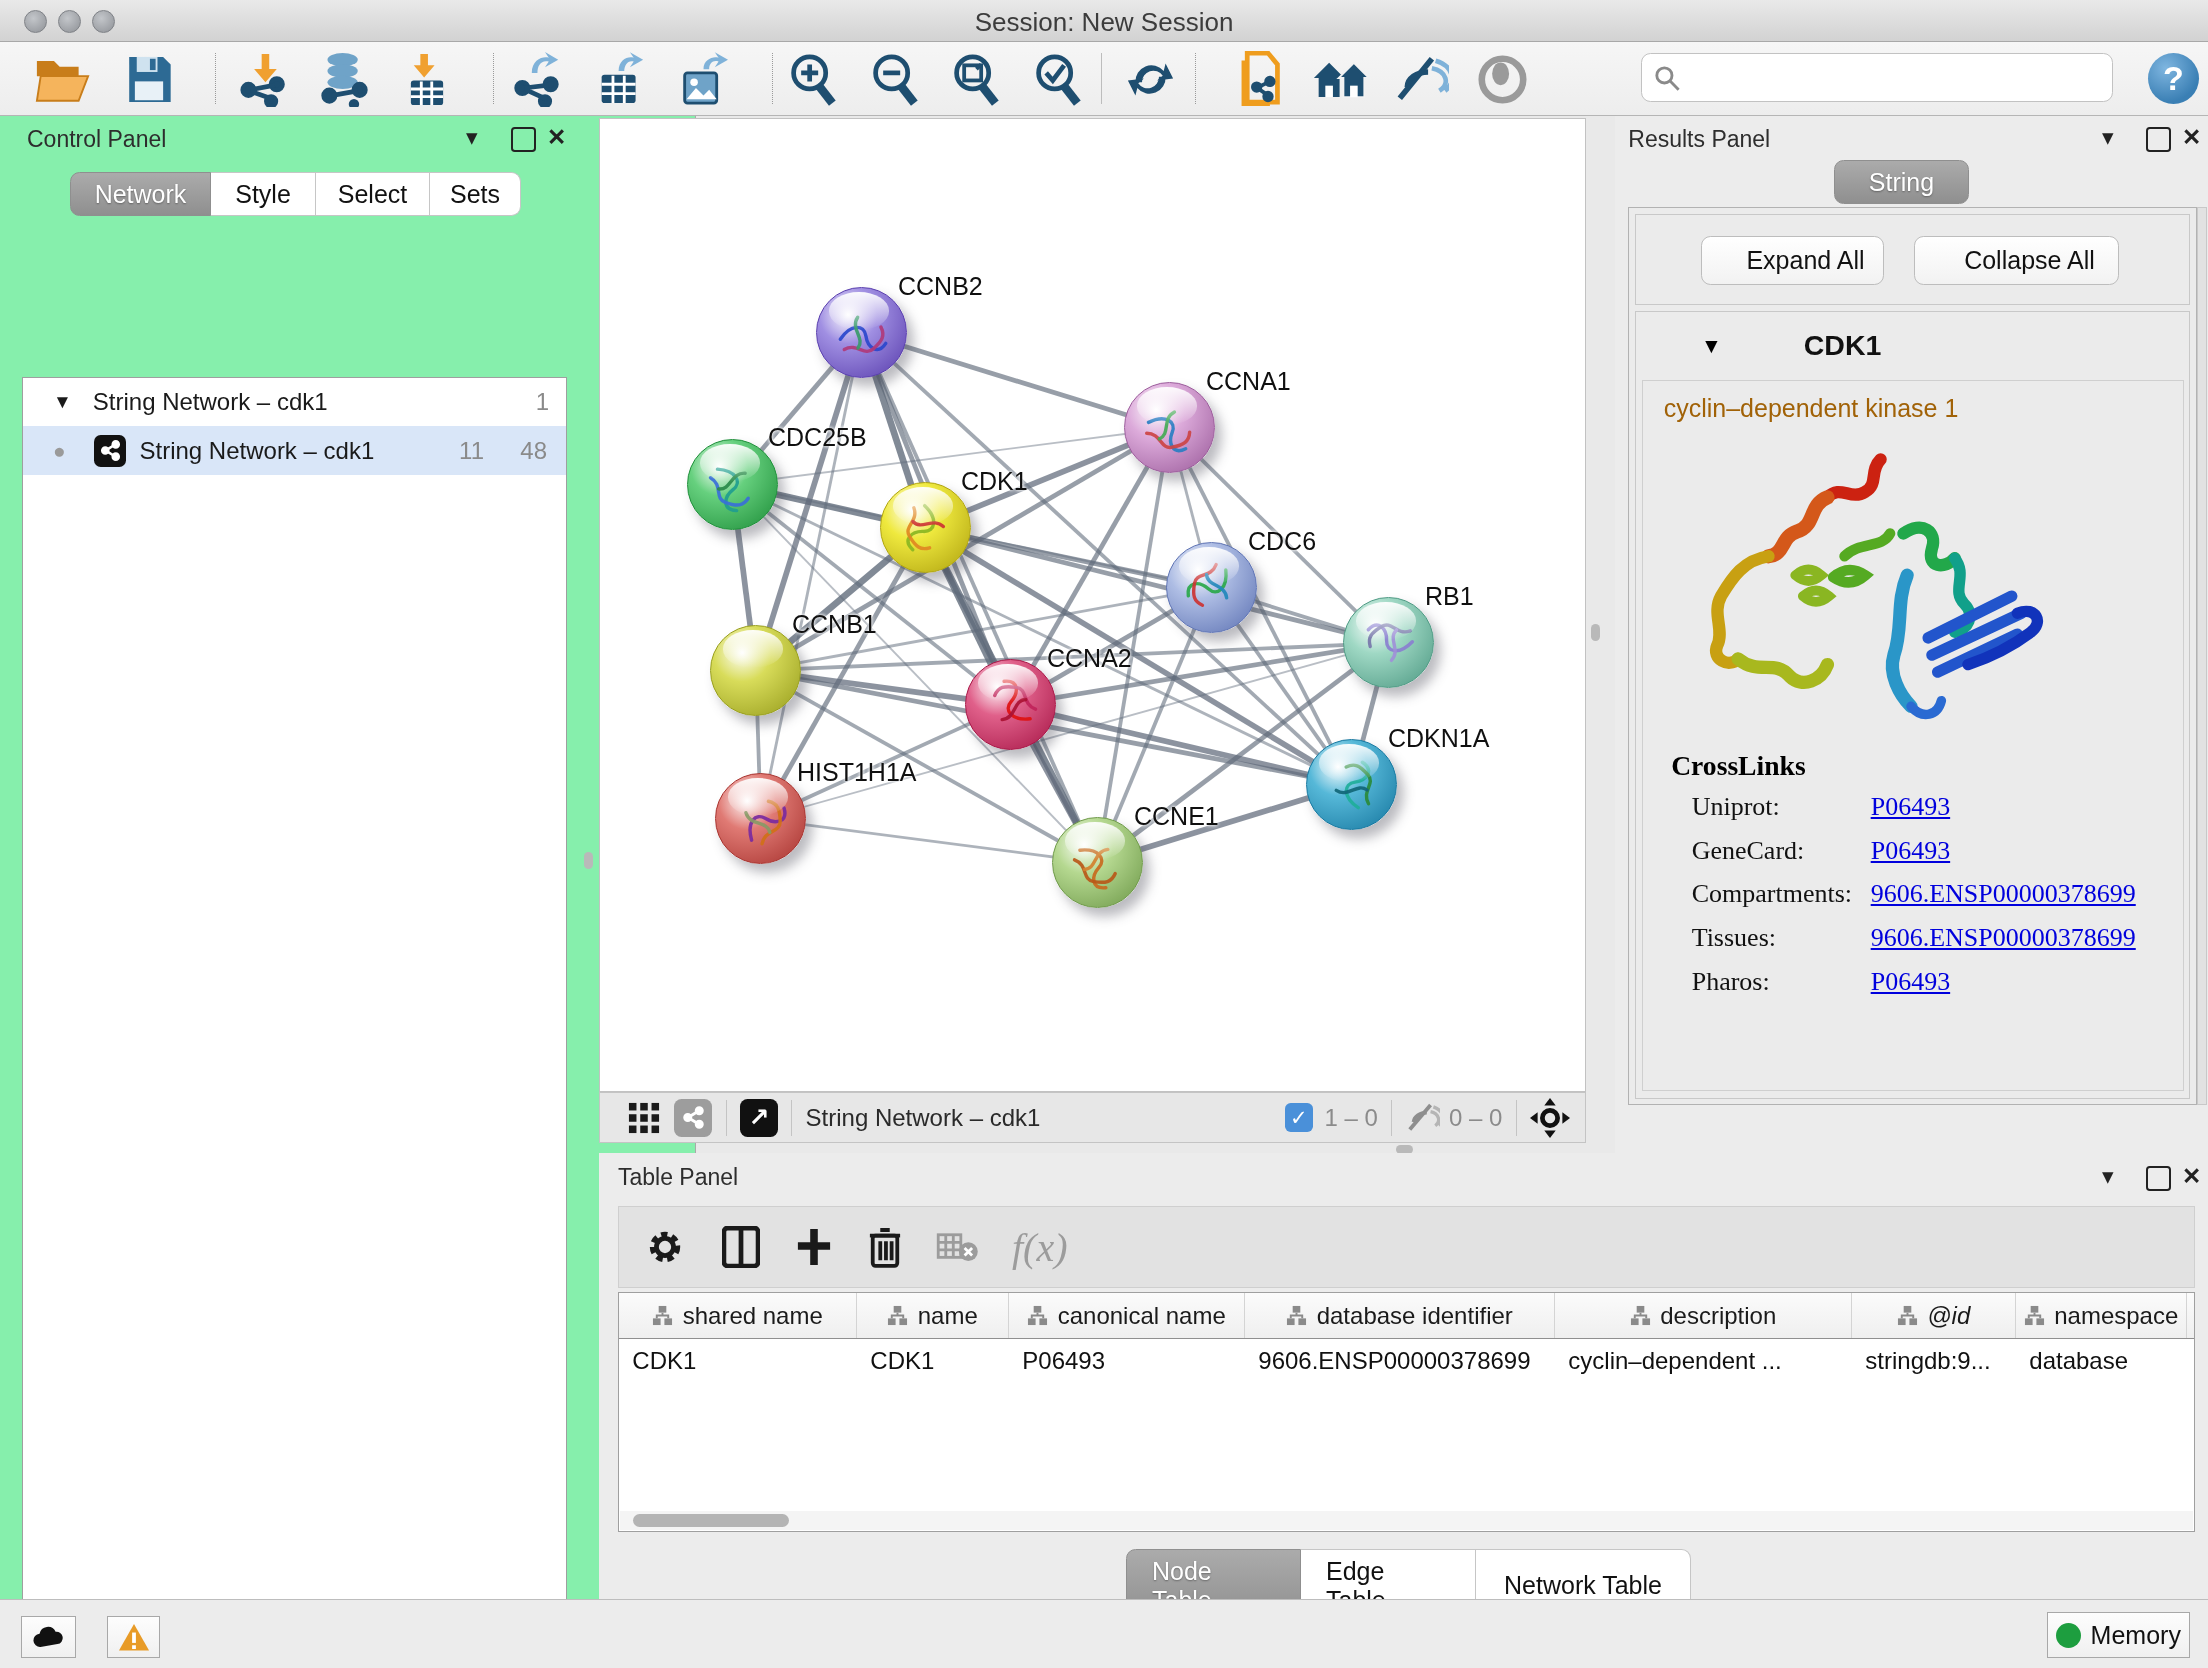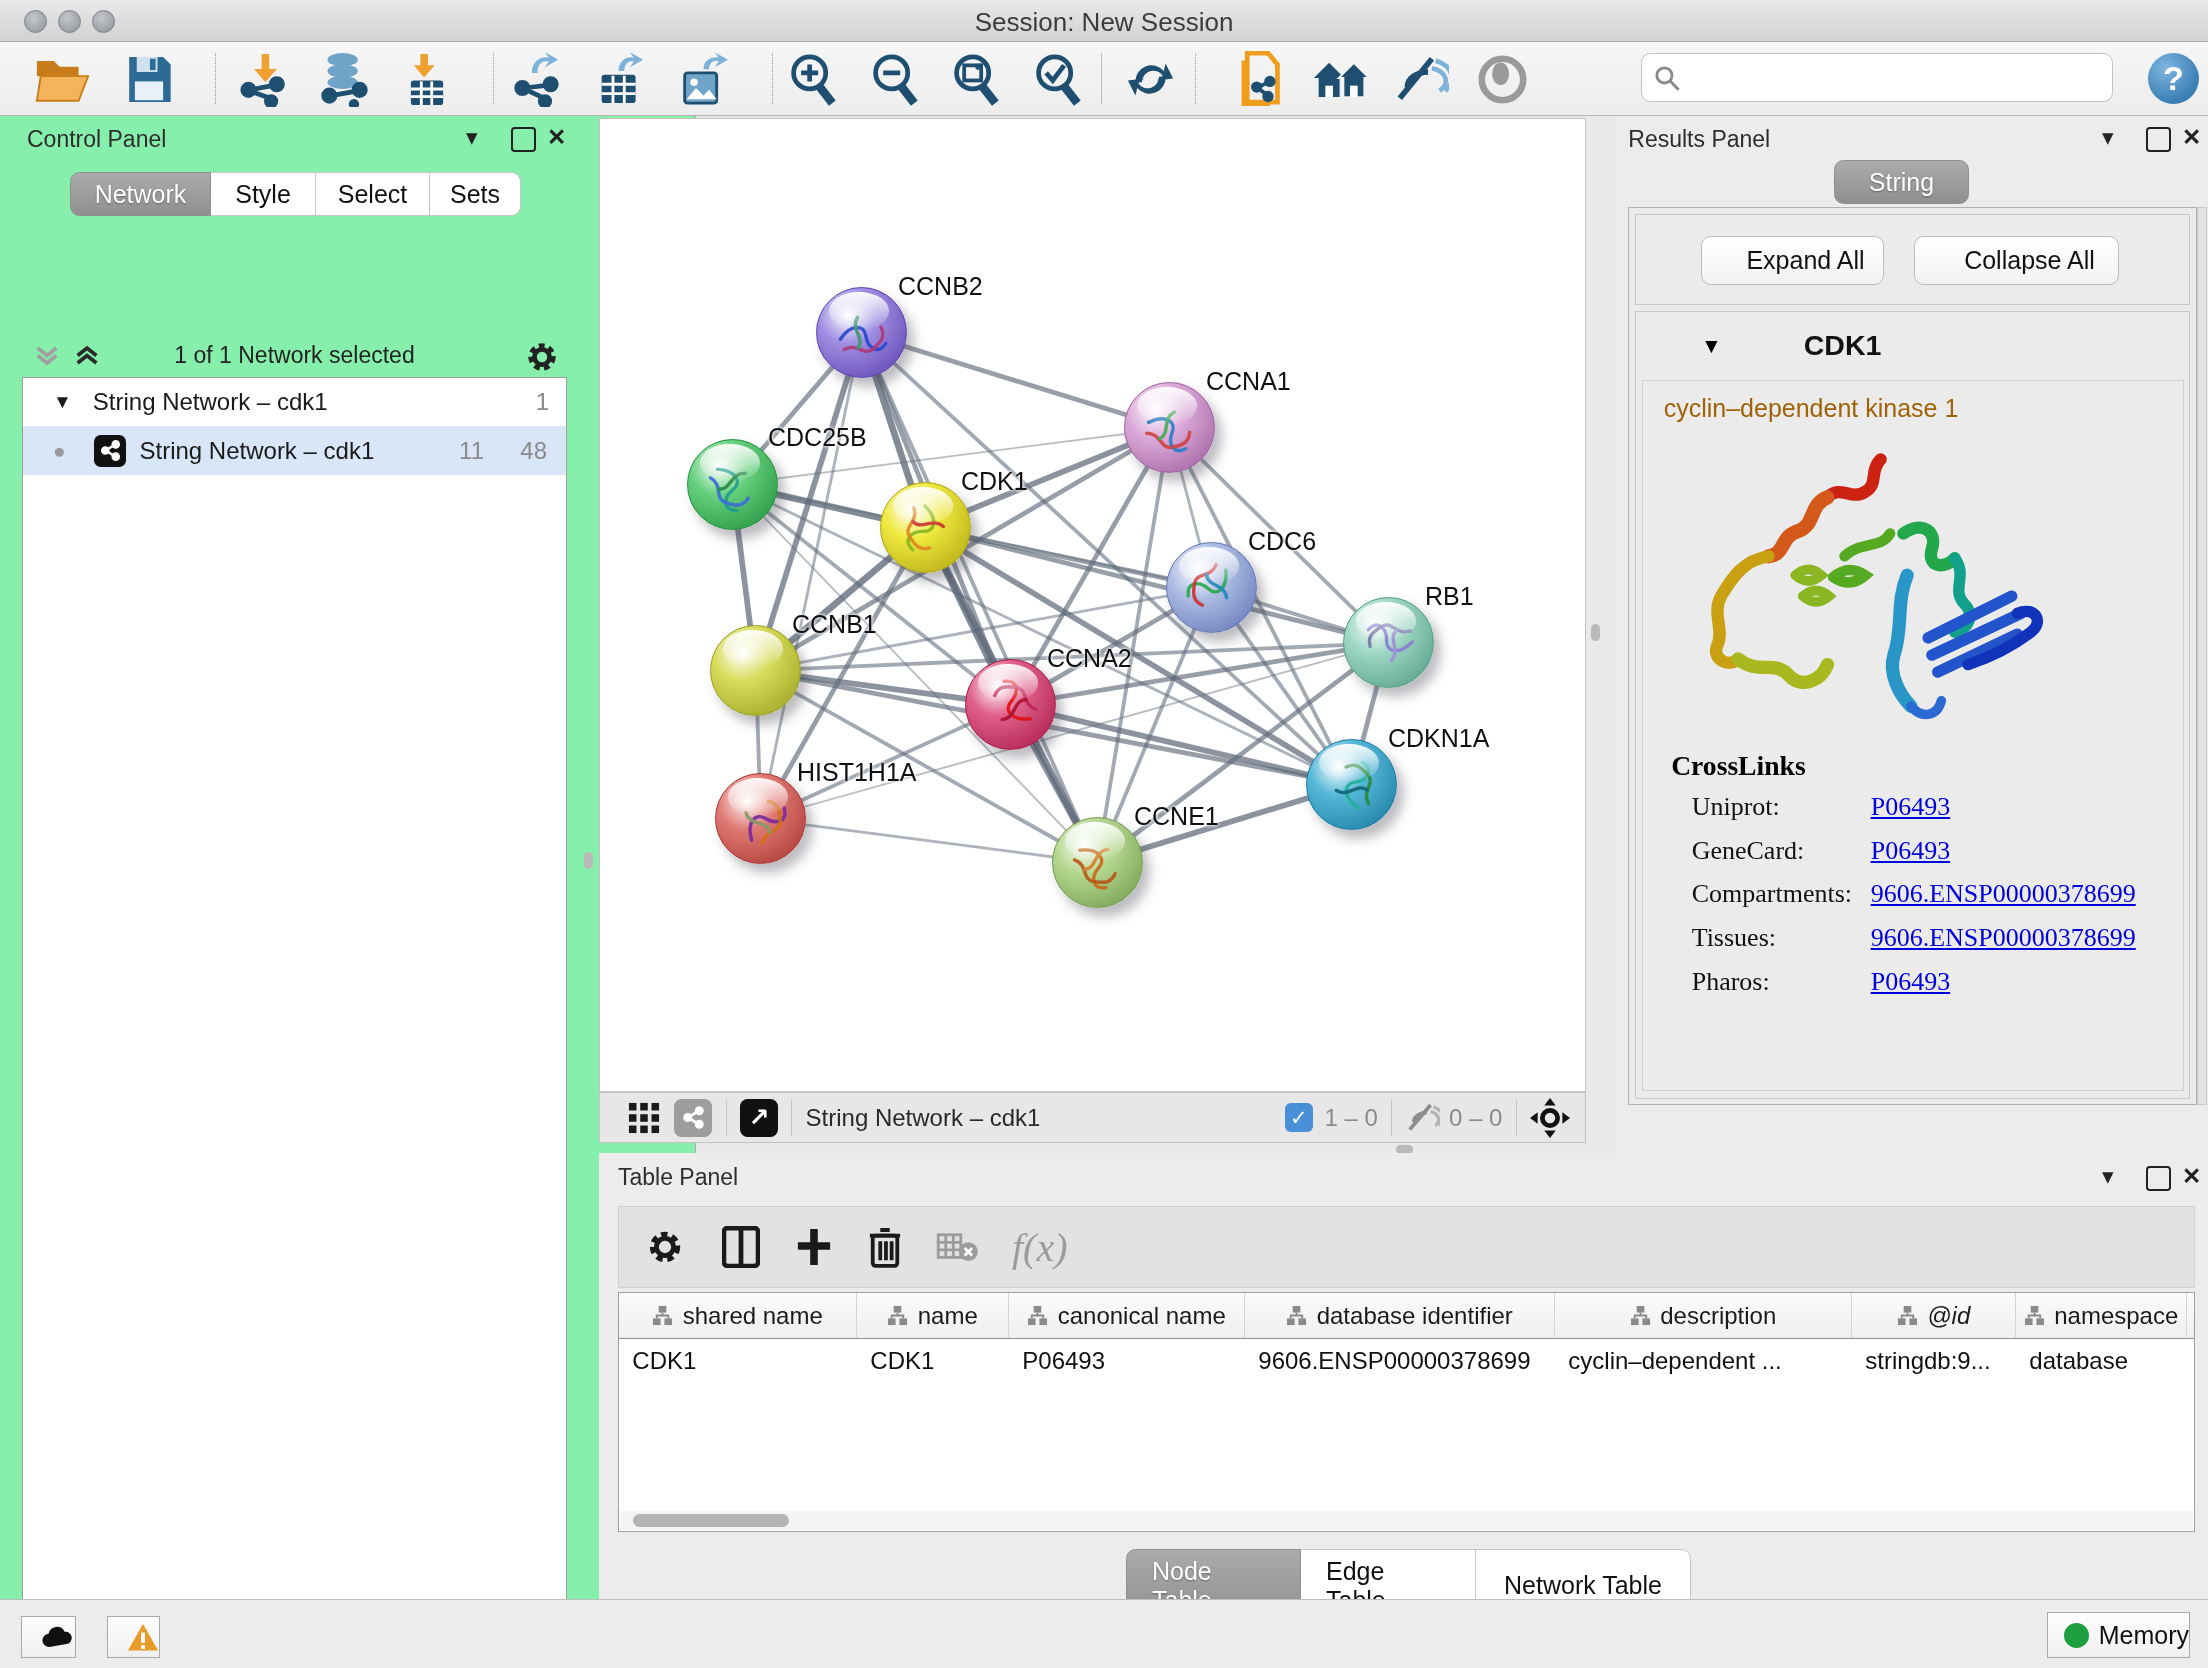--- a/index.html
+++ b/index.html
@@ -89,21 +89,21 @@
     border-right:1px solid #d4d4d4; overflow:hidden; white-space:nowrap; }
   #trow { display:flex; height:44px; }
   .td { font-size:24px; color:#111; padding:7.6px 3.8px 0 13.3px; overflow:hidden; white-space:nowrap; }
   #h-scroll { position:absolute; left:1px; bottom:1px; width:1573px; height:19px; background:#f4f4f4; }
   #h-thumb { position:absolute; left:13.3px; top:2.9px; width:156px; height:13.3px; border-radius:6.7px; background:#b4b4b4; }
   #tp-tabs { position:absolute; left:527px; top:396px; }
 
   
   #statusbar { left:0; top:1599px; width:2208px; height:69px; background:#ececec; border-top:1px solid #bdbdbd; }
   .sbtn { position:absolute; top:16px; height:42px; background:linear-gradient(#fdfdfd,#f0f0f0); border:1.9px solid #a8a8a8;
-    display:flex; align-items:center; justify-content:flex-end; }
+    display:flex; align-items:center; justify-content:center; }
   #memory-btn { left:2047px; width:143px; height:46px; top:12.4px; font-size:25px; color:#111; gap:9.5px; }
   #mem-dot { width:25px; height:25px; border-radius:50%; background:#1d9e3f; }
   svg { display:block; }
 </style>
 </head>
 <body>
 
 <div class="abs" id="titlebar">
   <div class="tlight" style="left:24px"></div>
   <div class="tlight" style="left:58px"></div>
@@ -288,37 +288,20 @@
   <div class="pctl box" style="left:511px; top:11.4px"></div>
   <div class="pctl" style="left:547px; top:7.6px; font-weight:bold">✕</div>
 
   <div class="tabbar" style="left:70px; top:56px">
     <div class="tab active" style="width:141px">Network</div>
     <div class="tab" style="width:105px">Style</div>
     <div class="tab" style="width:114px">Select</div>
     <div class="tab" style="width:91px">Sets</div>
   </div>
 
-  <div id="cp-subbar">
-    <svg class="abs" style="left:32px; top:3.8px" width="30" height="25" viewBox="0 0 32 26">
-        <g fill="none" stroke="#a0a0a0" stroke-width="4">
-          <path d="M6 4 l10 8 10-8 M6 12 l10 8 10-8"></path>
-        </g>
-      </svg>
-    <svg class="abs" style="left:72px; top:3.8px" width="30" height="25" viewBox="0 0 32 26">
-        <g fill="none" stroke="#2a2a2a" stroke-width="4">
-          <path d="M6 12 l10-8 10 8 M6 20 l10-8 10 8"></path>
-        </g>
-      </svg>
-    <div class="abs" style="left:114px; top:1.9px; width:361px; text-align:center; font-size:23px; color:#222">1 of 1 Network selected</div>
-    <svg class="abs" style="left:525px; top:0px" width="34" height="34" viewBox="0 0 36 36">
-        <circle cx="18" cy="18" r="11" fill="none" stroke="#222" stroke-width="7" stroke-dasharray="5.5 4.2"></circle>
-        <circle cx="18" cy="18" r="8" fill="none" stroke="#222" stroke-width="5"></circle>
-      </svg>
-  </div>
 
   <div id="net-listbox">
     <div class="netrow" style="height:48px">
       <span style="margin-left:30px; font-size:19px">▼</span>
       <span style="margin-left:21px">String Network – cdk1</span>
       <span class="count" style="position:absolute; right:17px">1</span>
     </div>
     <div class="netrow" style="height:49px; background:#d9e6f8">
       <span style="margin-left:30px; color:#9a9a9a; font-size:21px">●</span>
       <span class="share-badge" style="margin-left:28.5px; background:#111">

